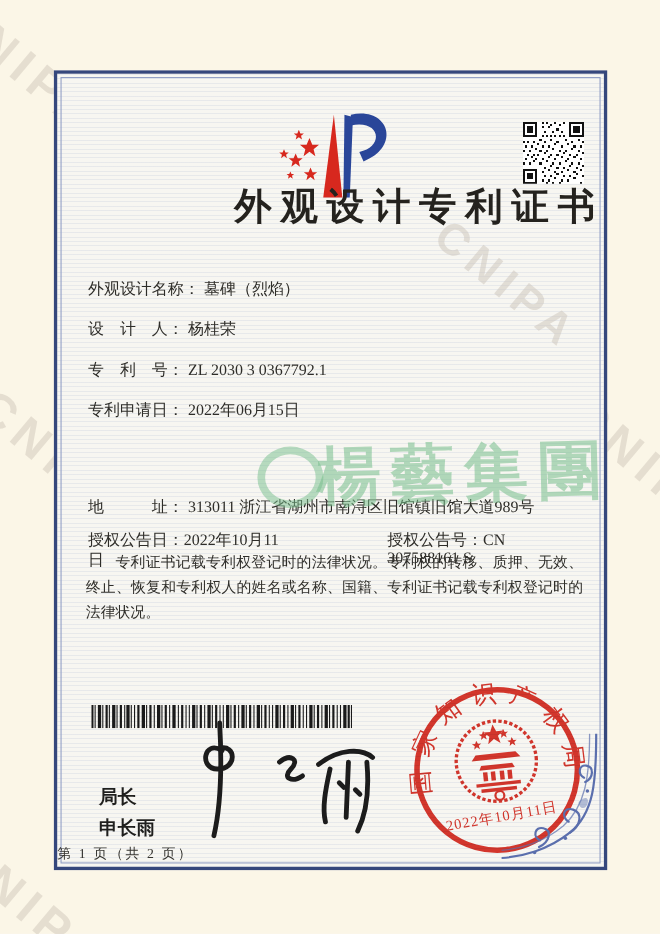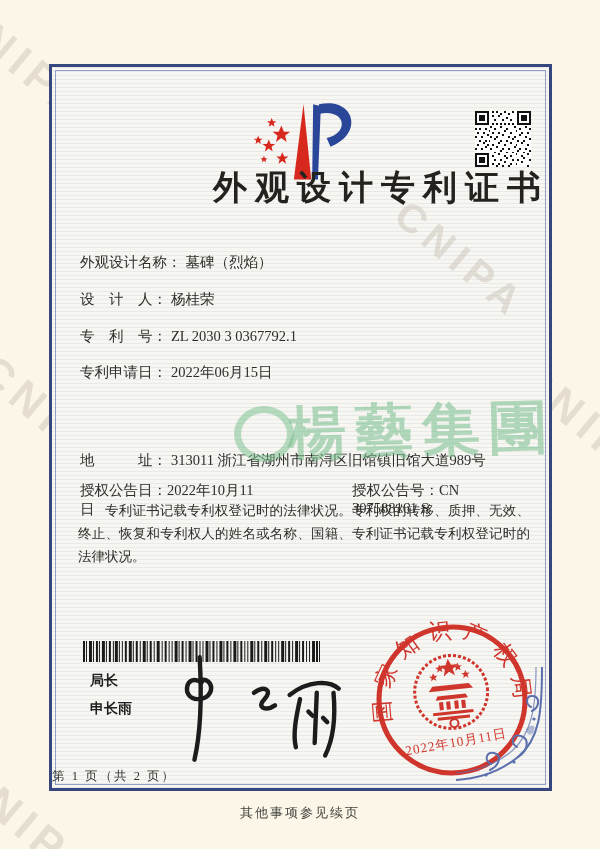--- a/index.html
+++ b/index.html
@@ -37,22 +37,22 @@
   .grant-row{position:absolute;left:28px;top:414px;width:448px;font-size:14.5px;color:#2e2d29;
              display:flex;}
   .grant-row .g2{margin-left:96px;}
 
   .paras{position:absolute;left:26px;top:432px;width:452px;font-size:13.5px;line-height:1.72;
          color:#2f2e2a;text-align:justify;}
   .paras p{margin:0;text-indent:2em;}
 
   .barcode{position:absolute;left:31px;top:574px;width:238px;height:21px;}
 
-  .signer{position:absolute;left:38px;top:600px;font-family:Liberation Mono, monospace;
-          font-weight:700;font-size:14px;color:#1f1f1d;line-height:28px;}
+  .signer{position:absolute;left:38px;top:644px;font-family:Liberation Sans, sans-serif;
+          font-weight:700;font-size:17px;color:#1f1f1d;line-height:28px;}
   .signature{position:absolute;left:111px;top:584px;width:180px;height:115px;}
 
   .seal{position:absolute;left:319px;top:552px;width:162px;height:162px;
         transform:rotate(-6deg);opacity:.93;mix-blend-mode:multiply;}
   .seal text{font-family:"Liberation Serif",serif;}
 
   .corner-ornament{position:absolute;right:3px;bottom:3px;width:90px;height:118px;}
 
   .pageinfo{position:absolute;left:0;top:701px;width:100%;text-align:left;
             font-size:12.5px;letter-spacing:2px;color:#33322e;}
@@ -221,15 +221,14 @@
       <circle cx="30" cy="108" r="1.6" fill="#5b6fad"></circle>
       <circle cx="78" cy="52" r="1.6" fill="#5b6fad"></circle>
     </svg>
 
     <div class="pageinfo">第 1 页（共 2 页）</div>
   </div>
 
   <div class="green-circle"></div>
   <div class="green-wm">楊藝集團</div>
 
-  <div class="outer-note">其他事项参见续页</div>
 
 </div>
 
 </body></html>

